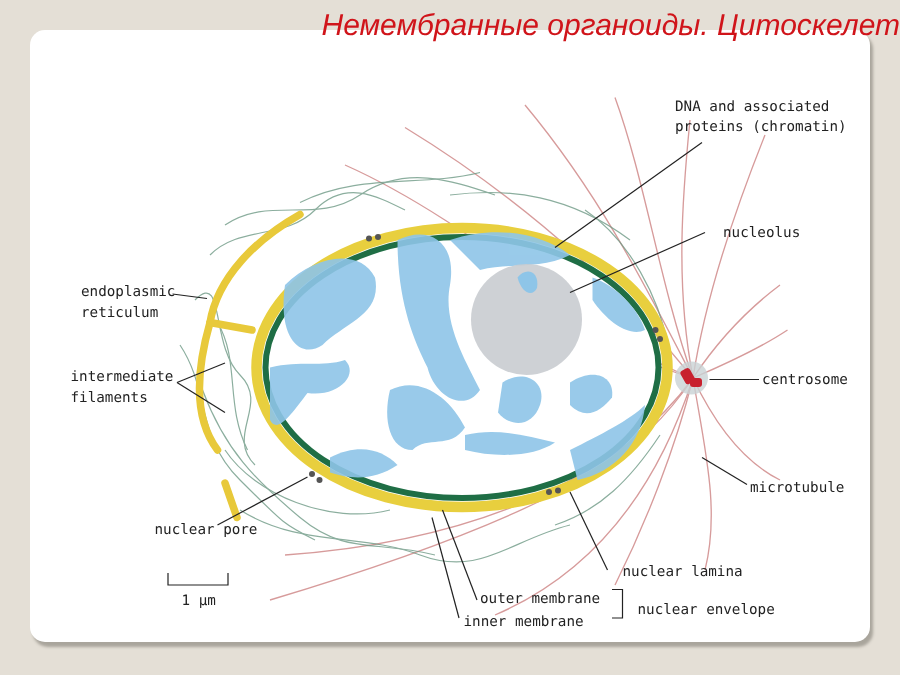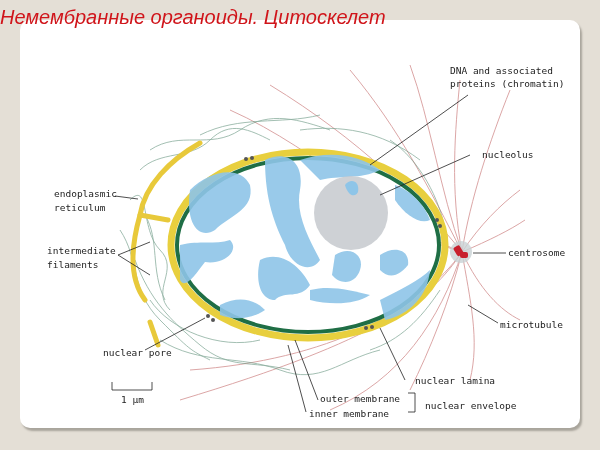--- a/index.html
+++ b/index.html
@@ -1,18 +1,18 @@
 <!DOCTYPE html>
 <html><head>
 <meta charset="utf-8">
 <style>
   html, body { margin:0; padding:0; }
   body { width:600px; height:450px; background:#e4dfd6; position:relative; overflow:hidden; font-family:"Liberation Sans", sans-serif; }
   .card { position:absolute; left:20px; top:20px; width:560px; height:408px; background:#ffffff; border-radius:10px; box-shadow:2px 3px 2px #a9a59c; }
-  .title { position:absolute; left:0; top:6px; width:600px; text-align:left; color:#d0141a; font-style:italic; font-size:20px; font-family:"Liberation Sans", sans-serif; }
+  .title { position:absolute; left:0; top:6px; width:600px; text-align:right; color:#d0141a; font-style:italic; font-size:20px; font-family:"Liberation Sans", sans-serif; }
   svg { position:absolute; left:0; top:0; }
   .lbl { font-family:"DejaVu Sans Mono", monospace; font-size:9.5px; fill:#222; }
 </style>
 </head>
 <body>
 
 <div class="card"></div>
 <div class="title">Немембранные органоиды. Цитоскелет</div>
 
 <svg width="600" height="450" viewBox="0 0 600 450">

